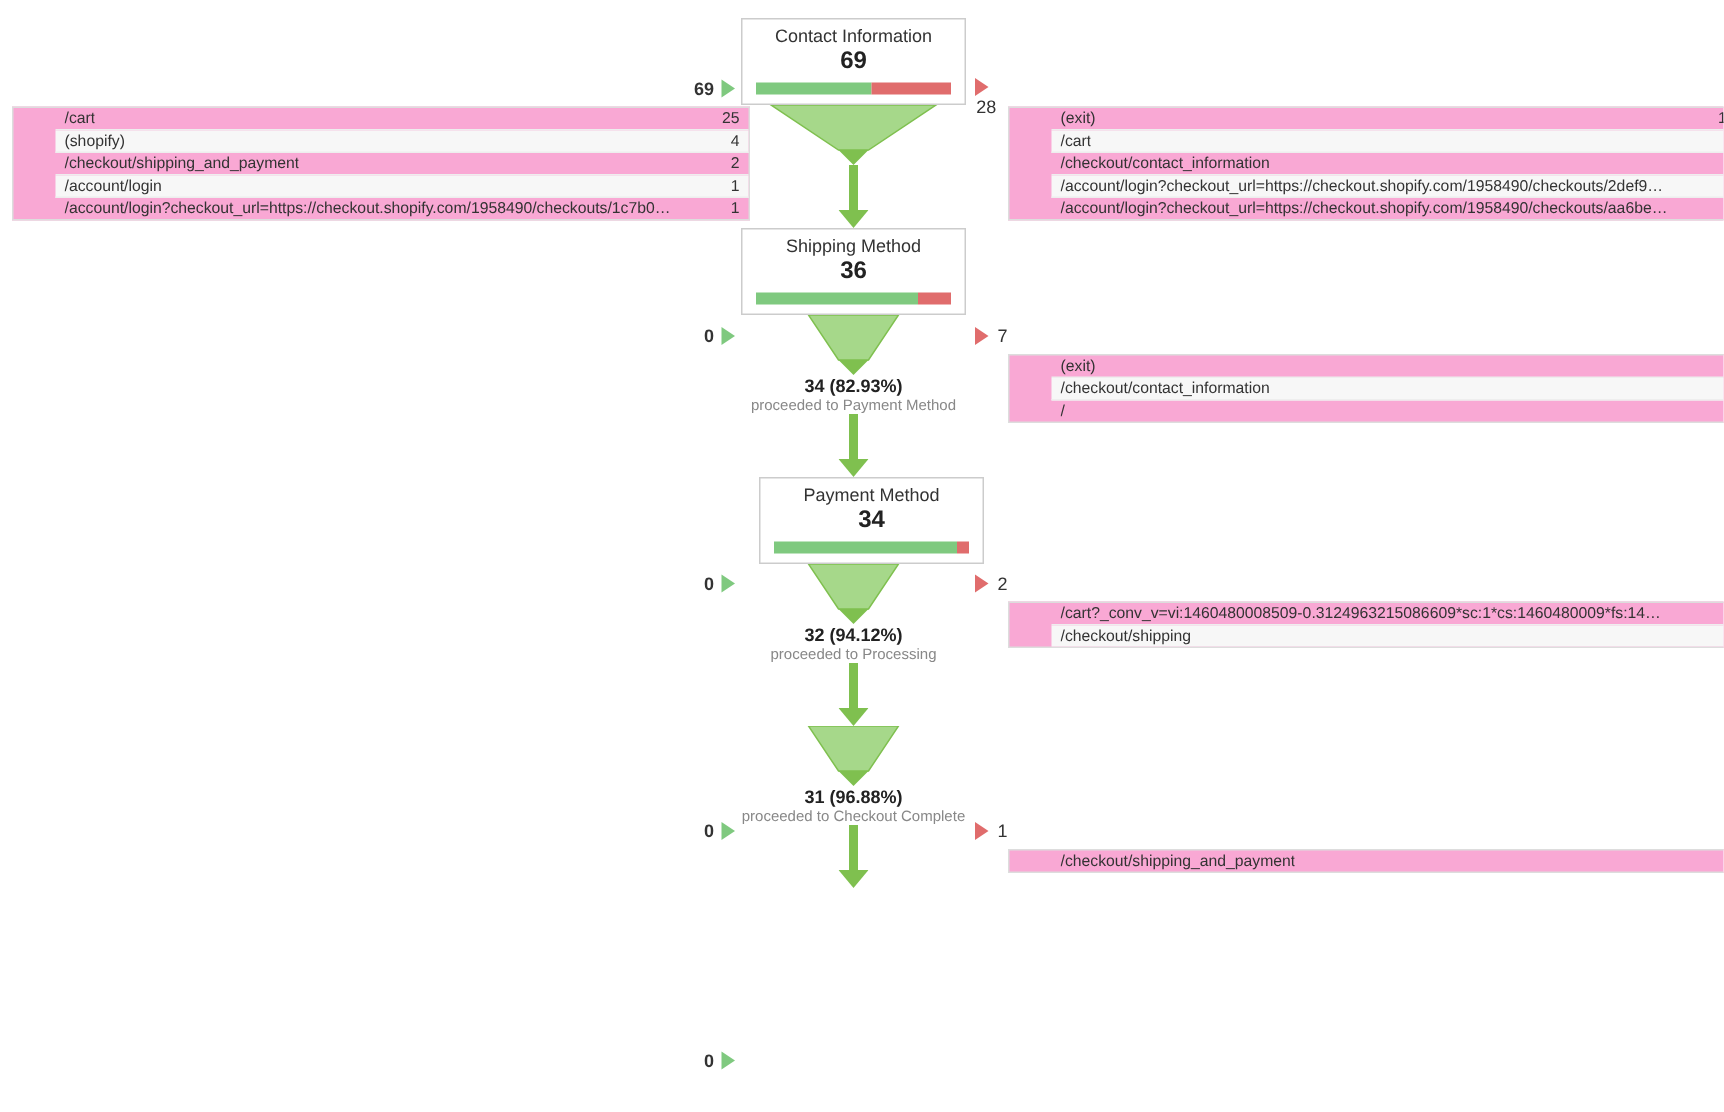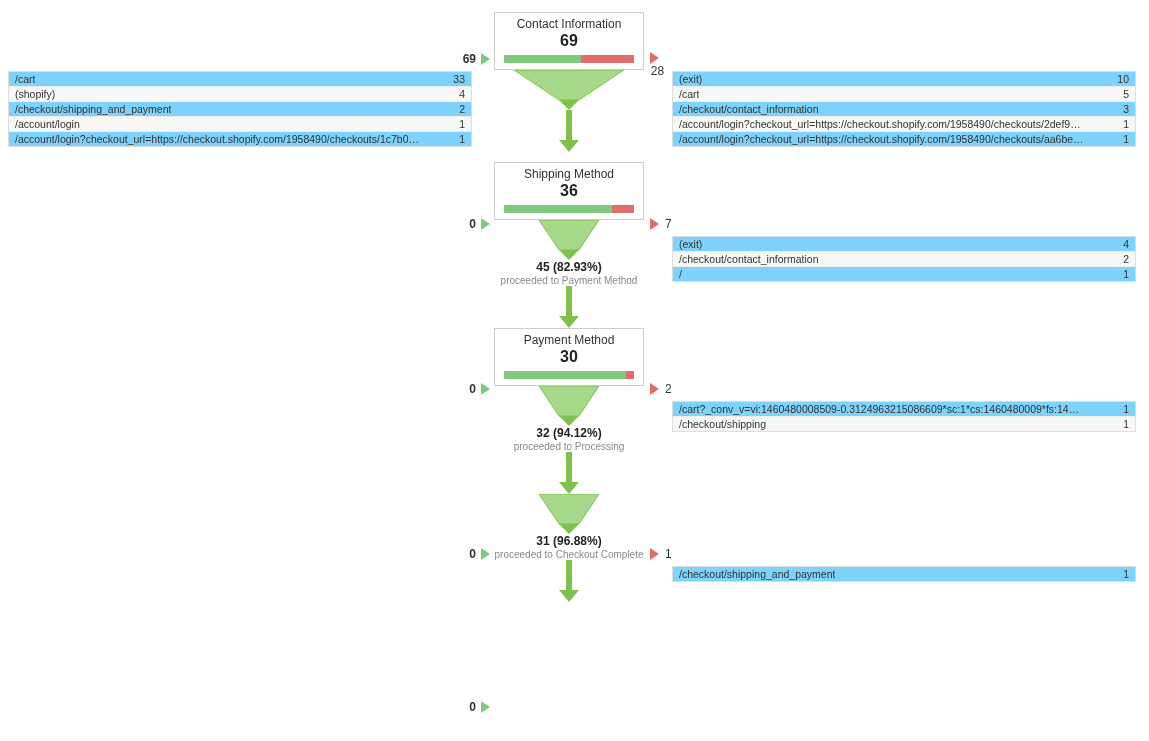--- a/index.html
+++ b/index.html
@@ -18,21 +18,21 @@
   .proceed .txt{color:#888;font-size:10px;margin-top:1px;}
   .arrow-down{height:42px;display:flex;align-items:center;justify-content:center;}
   .arrow-down svg{display:block;}
   .final-rate{color:#555;font-size:10px;margin-top:2px;}
   .in-block{position:absolute;display:flex;align-items:center;}
   .in-num{font-size:12px;font-weight:bold;color:#333;margin-right:5px;}
   .tri-green{width:0;height:0;border-top:6px solid transparent;border-bottom:6px solid transparent;border-left:9px solid #7fc97f;}
   .out-block{position:absolute;display:flex;align-items:center;}
   .tri-red{width:0;height:0;border-top:6px solid transparent;border-bottom:6px solid transparent;border-left:9px solid #e06c6c;margin-right:6px;}
   .out-num{font-size:12px;color:#333;}
-  .tbl{position:absolute;border:1px solid #ddd;background:#7dd3fc;width:462px;}
+  .tbl{position:absolute;border:1px solid #ddd;background:#f9a8d4;width:462px;padding-left:28px;}
   .tbl .row{display:flex;justify-content:space-between;padding:1px 6px;font-size:10.5px;color:#444;border-bottom:1px solid #eee;}
   .tbl .row:last-child{border-bottom:none;}
   .tbl .row:nth-child(even){background:#f7f7f7;}
   .tbl .row .p{white-space:nowrap;overflow:hidden;text-overflow:ellipsis;max-width:405px;color:#333;}
   .tbl .row .v{color:#333;padding-left:8px;}
 </style>
 </head>
 <body>
 <div class="viewport">
 
@@ -48,45 +48,45 @@
     <polygon points="20,0 130,0 85,30 65,30" fill="#a6d88a" stroke="#7fc04f" stroke-width="1"></polygon>
     <polygon points="65,30 85,30 75,40" fill="#7fc04f"></polygon>
   </svg>
       </div>
       <div class="arrow-down">
         <svg width="20" height="42" viewBox="0 0 20 42">
     <rect x="7" y="0" width="6" height="30" fill="#7fc04f"></rect>
     <polygon points="0,30 20,30 10,42" fill="#7fc04f"></polygon>
   </svg>
       </div>
-      <div class="step-box" style="margin-top: 10px;">
+      <div class="step-box" style="margin-top: 0px;">
     <div class="step-title">Shipping Method</div>
     <div class="step-count">36</div>
     <div class="bar"><span class="g" style="width:108px"></span><span class="r" style="width:22px"></span></div>
 
   </div>
       <div class="funnel-wrap">
         <svg width="150" height="40" viewBox="0 0 150 40">
     <polygon points="45,0 105,0 85,30 65,30" fill="#a6d88a" stroke="#7fc04f" stroke-width="1"></polygon>
     <polygon points="65,30 85,30 75,40" fill="#7fc04f"></polygon>
   </svg>
       </div>
       <div class="proceed">
-        <div class="pct">45 (82.93%)</div>
+        <div class="pct">34 (82.93%)</div>
         <div class="txt">proceeded to Payment Method</div>
       </div>
       <div class="arrow-down">
         <svg width="20" height="42" viewBox="0 0 20 42">
     <rect x="7" y="0" width="6" height="30" fill="#7fc04f"></rect>
     <polygon points="0,30 20,30 10,42" fill="#7fc04f"></polygon>
   </svg>
       </div>
-      <div class="step-box" style="margin-top: 0px;">
+      <div class="step-box" style="margin-top: 0px; margin-left: 12px;">
     <div class="step-title">Payment Method</div>
-    <div class="step-count">30</div>
+    <div class="step-count">34</div>
     <div class="bar"><span class="g" style="width:122px"></span><span class="r" style="width:8px"></span></div>
 
   </div>
       <div class="funnel-wrap">
         <svg width="150" height="40" viewBox="0 0 150 40">
     <polygon points="45,0 105,0 85,30 65,30" fill="#a6d88a" stroke="#7fc04f" stroke-width="1"></polygon>
     <polygon points="65,30 85,30 75,40" fill="#7fc04f"></polygon>
   </svg>
       </div>
       <div class="proceed">
@@ -121,21 +121,21 @@
         <span class="in-num">69</span>
         <span class="tri-green"></span>
       </div>
       <div class="out-block" style="top: 52px; left: 650px; flex-direction: column;">
         <span class="tri-red"></span>
         <span class="out-num">28</span>
       </div>
       <div class="tbl" style="top: 71px; left: 8px; width: 462px;">
         <div class="row">
           <span class="p">/cart</span>
-          <span class="v">33</span>
+          <span class="v">25</span>
         </div>
         <div class="row">
           <span class="p">(shopify)</span>
           <span class="v">4</span>
         </div>
         <div class="row">
           <span class="p">/checkout/shipping_and_payment</span>
           <span class="v">2</span>
         </div>
         <div class="row">

